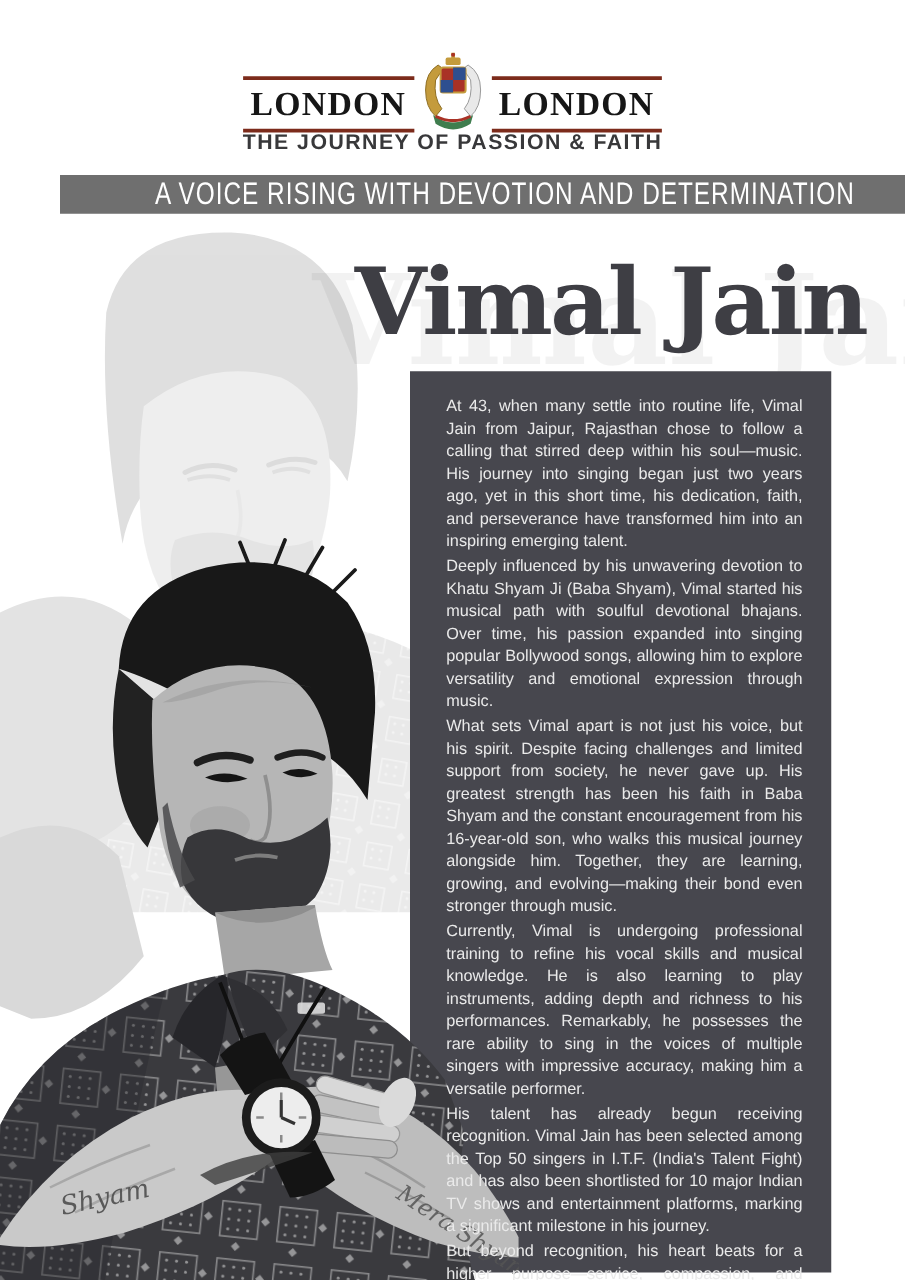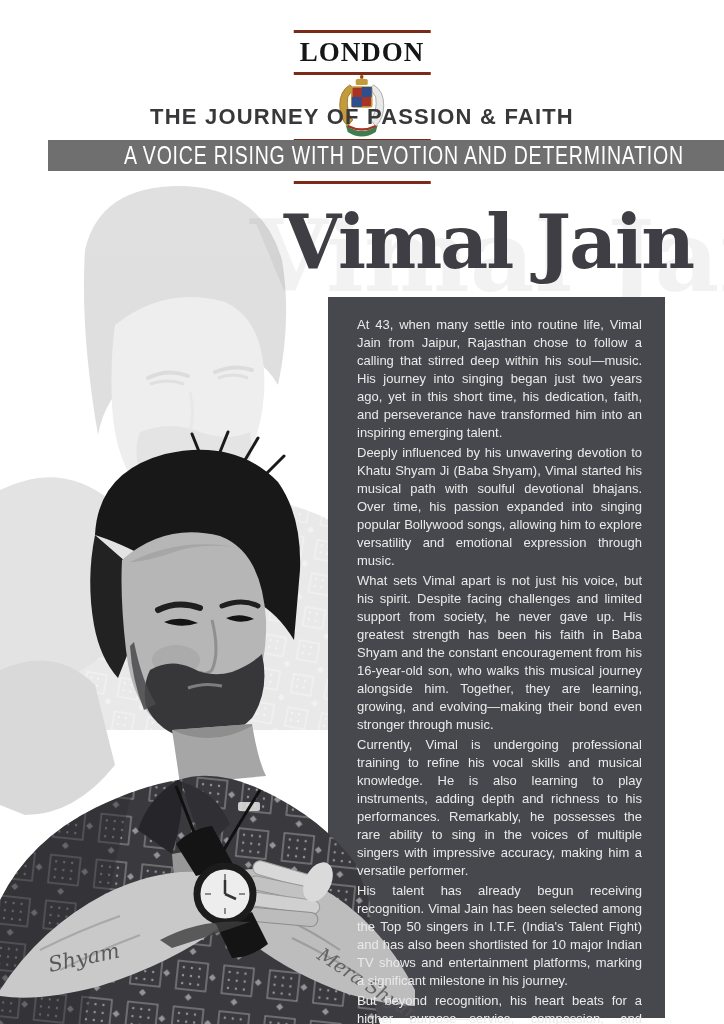--- a/index.html
+++ b/index.html
@@ -12,37 +12,37 @@
   }
   *{box-sizing:border-box;}
   html,body{margin:0;padding:0;background:#dddddd;}
   .page{
     position:relative;width:724px;height:1024px;margin:0 auto;
     background:#ffffff;overflow:hidden;
     font-family:"Liberation Sans",sans-serif;
   }
   
   .masthead{
-    position:absolute;top:30px;left:50%;transform:translateX(-50%);
-    display:flex;align-items:center;z-index:5;flex-direction:column;
+    position:absolute;top:42px;left:50%;transform:translateX(-50%);
+    display:flex;align-items:flex-end;z-index:5;
   }
   .mast-side{
     border-top:3px solid var(--maroon);
     border-bottom:3px solid var(--maroon);
     padding:6px 6px;
   }
   .mast-word{
     font-family:"Liberation Serif",serif;font-weight:700;font-size:27px;
     letter-spacing:1px;color:#161616;line-height:1;
   }
   .crest{margin:0 5px;flex:0 0 auto;}
   
   .kicker{
     position:absolute;top:104px;left:0;width:100%;text-align:center;
-    font-weight:700;font-size:22px;letter-spacing:1.2px;color:var(--ink);z-index:5;
+    font-weight:700;font-size:17px;letter-spacing:1.2px;color:var(--ink);z-index:5;
   }
   .banner{
     position:absolute;top:140px;left:48px;width:712px;height:31px;
     background:var(--banner);display:flex;align-items:center;justify-content:center;
     z-index:5;
   }
   .banner-text{
     color:#ffffff;font-size:25px;font-weight:400;letter-spacing:1px;
     white-space:nowrap;transform:scaleX(.78);line-height:1;
   }

